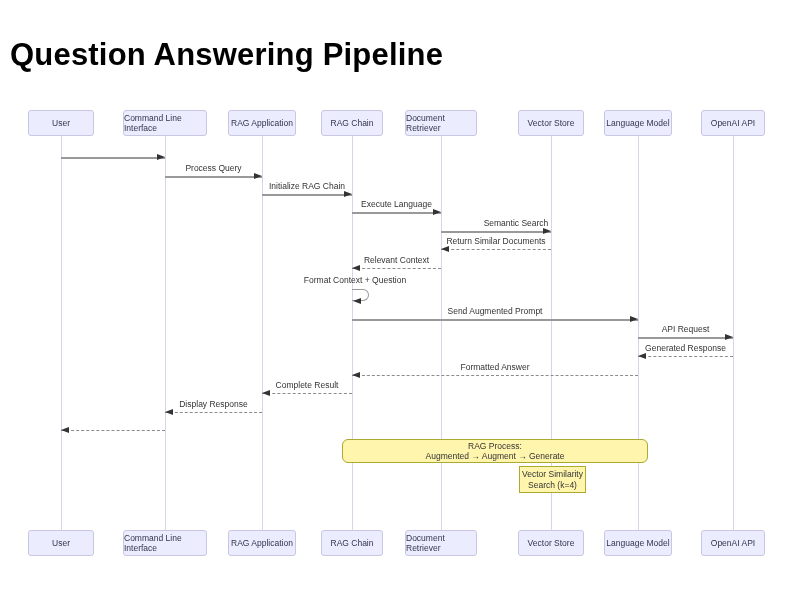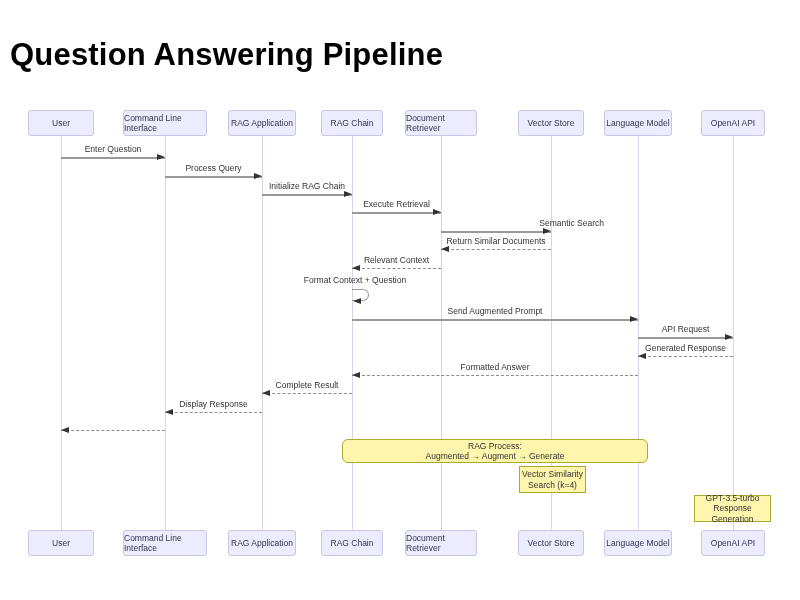--- a/index.html
+++ b/index.html
@@ -48,33 +48,32 @@
       <div class="actor-box" style="left: 405px; top: 530px; width: 72px;">Document Retriever</div>
       <div class="lifeline" style="left: 550.5px; top: 136px; height: 394px;"></div>
       <div class="actor-box" style="left: 518px; top: 110px; width: 66px;">Vector Store</div>
       <div class="actor-box" style="left: 518px; top: 530px; width: 66px;">Vector Store</div>
       <div class="lifeline" style="left: 637.5px; top: 136px; height: 394px;"></div>
       <div class="actor-box" style="left: 604px; top: 110px; width: 68px;">Language Model</div>
       <div class="actor-box" style="left: 604px; top: 530px; width: 68px;">Language Model</div>
       <div class="lifeline" style="left: 732.5px; top: 136px; height: 394px;"></div>
       <div class="actor-box" style="left: 701px; top: 110px; width: 64px;">OpenAI API</div>
       <div class="actor-box" style="left: 701px; top: 530px; width: 64px;">OpenAI API</div>
-      <div class="msg-label" style="left: 3px; top: 144px;">Enter Question</div>
       <div class="msg-line-solid" style="left: 61px; top: 157px; width: 104px;"></div>
       <div class="arrowhead right" style="left: 157px; top: 154px;"></div>
       <div class="msg-label" style="left: 103.5px; top: 163px;">Process Query</div>
       <div class="msg-line-solid" style="left: 165px; top: 176px; width: 97px;"></div>
       <div class="arrowhead right" style="left: 254px; top: 173px;"></div>
       <div class="msg-label" style="left: 197px; top: 181px;">Initialize RAG Chain</div>
       <div class="msg-line-solid" style="left: 262px; top: 194px; width: 90px;"></div>
       <div class="arrowhead right" style="left: 344px; top: 191px;"></div>
-      <div class="msg-label" style="left: 286.5px; top: 199px;">Execute Retrieval</div>
+      <div class="msg-label" style="left: 286.5px; top: 199px;">Execute Language</div>
       <div class="msg-line-solid" style="left: 352px; top: 212px; width: 89px;"></div>
       <div class="arrowhead right" style="left: 433px; top: 209px;"></div>
-      <div class="msg-label" style="left: 384px; top: 218px; text-align: right;">Semantic Search</div>
+      <div class="msg-label" style="left: 406px; top: 218px;">Semantic Search</div>
       <div class="msg-line-solid" style="left: 441px; top: 231px; width: 110px;"></div>
       <div class="arrowhead right" style="left: 543px; top: 228px;"></div>
       <div class="msg-label" style="left: 386px; top: 236px;">Return Similar Documents</div>
       <div class="msg-line-dashed" style="left: 441px; top: 249px; width: 110px;"></div>
       <div class="arrowhead left" style="left: 441px; top: 246px;"></div>
       <div class="msg-label" style="left: 286.5px; top: 255px;">Relevant Context</div>
       <div class="msg-line-dashed" style="left: 352px; top: 268px; width: 89px;"></div>
       <div class="arrowhead left" style="left: 352px; top: 265px;"></div>
       <div class="msg-label" style="left: 245px; top: 275px;">Format Context + Question</div>
       <div class="self-loop" style="left: 352px; top: 289px;"></div>
@@ -100,18 +99,14 @@
       <div class="msg-line-dashed" style="left: 61px; top: 430px; width: 104px;"></div>
       <div class="arrowhead left" style="left: 61px; top: 427px;"></div>
       <div class="note" style="left: 342px; top: 439px; width: 306px; height: 24px; border-radius: 6px;">
         <div>RAG Process:</div>
         <div>Augmented → Augment → Generate</div>
       </div>
       <div class="note" style="left: 519px; top: 466px; width: 67px; height: 27px;">
         <div>Vector Similarity</div>
         <div>Search (k=4)</div>
       </div>
-      <div class="note" style="left: 694px; top: 495px; width: 77px; height: 27px;">
-        <div>GPT-3.5-turbo</div>
-        <div>Response Generation</div>
-      </div>
     </div>
 </div>
 
 </body></html>

